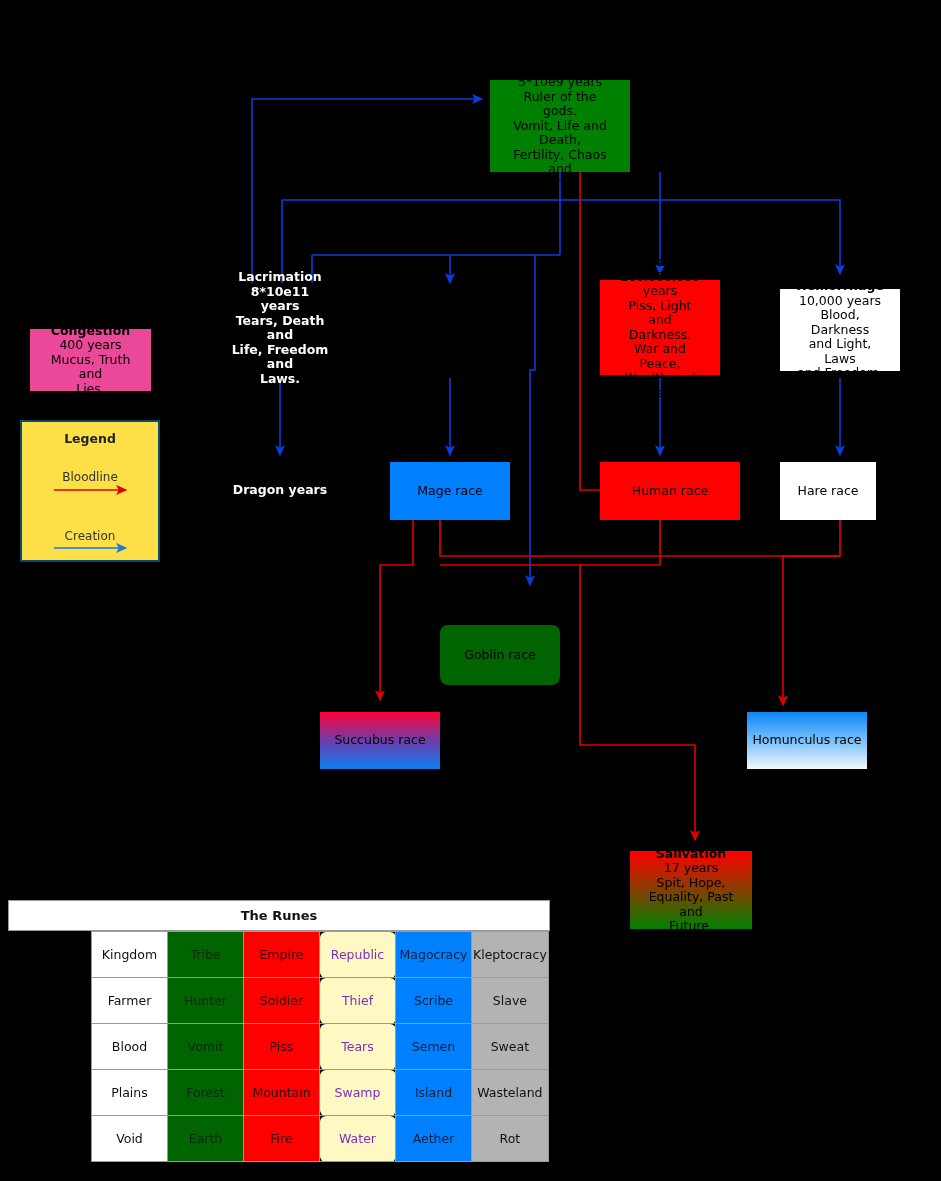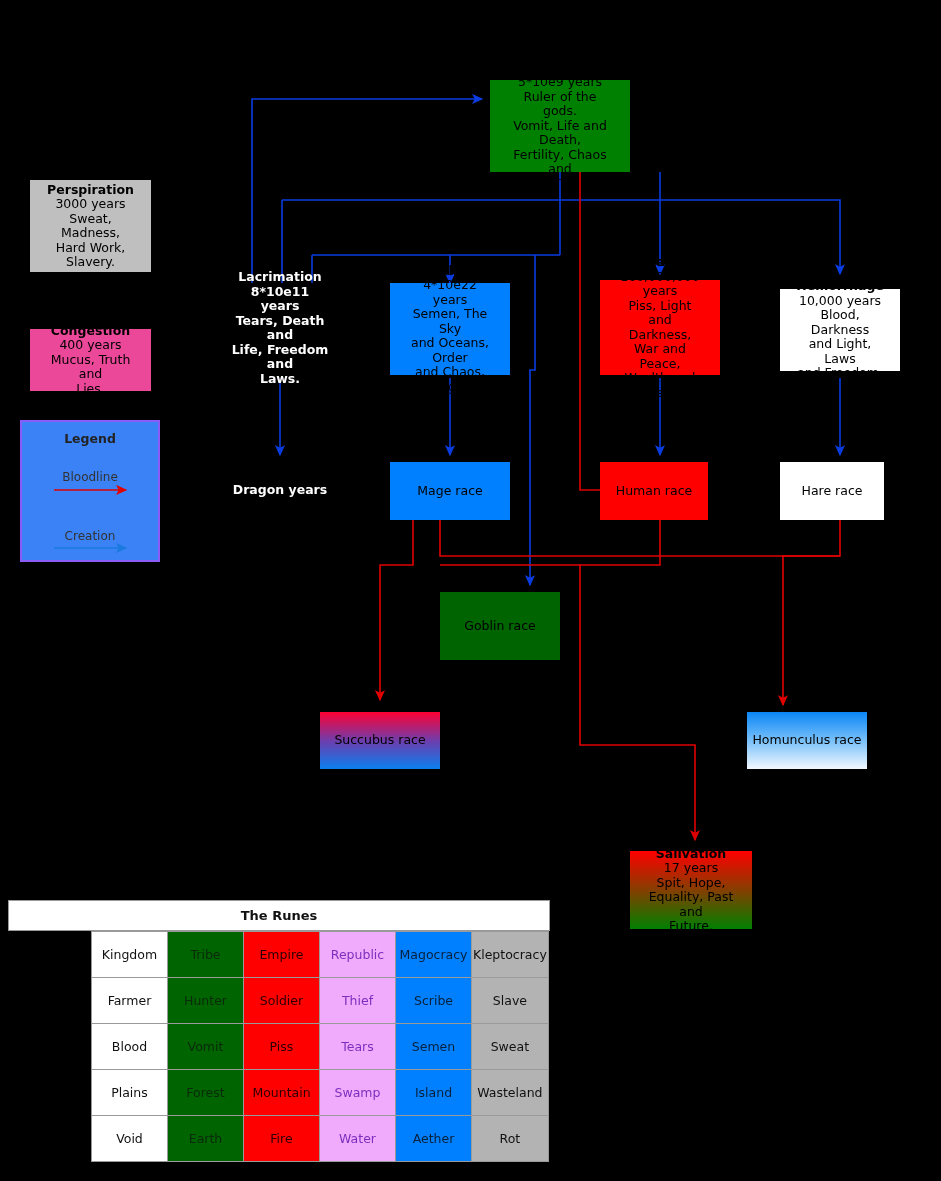--- a/index.html
+++ b/index.html
@@ -17,35 +17,35 @@
   .gray{background:#bfbfbf;}
   .green{background:#008000;}
   .dgreen{background:#006400;}
   .teal{background:#ec4899;}
   .blue{background:#0080ff;}
   .red{background:#ff0000;}
   .white{background:#ffffff;}
   .grad-succ{background:linear-gradient(180deg,#ff0033 0%,#6a3fb0 52%,#0b7fee 100%);}
   .grad-homu{background:linear-gradient(180deg,#0a86f5 0%,#7cc2fa 52%,#f2f8ff 100%);margin-left:24px;}
   .grad-sali{background:linear-gradient(180deg,#ff0000 0%,#8a3c00 48%,#008000 100%);}
-  .legendbox{position:absolute;background:#3b82f6;border:2px solid #8b5cf6;box-sizing:border-box;}
+  .legendbox{position:absolute;background:#fde047;border:2px solid #0c4a6e;box-sizing:border-box;}
   .legendbox .ltitle{position:absolute;left:0;right:0;top:9px;text-align:center;
         font-size:12.5px;font-weight:bold;color:#222;}
   .legendbox .lab{position:absolute;left:0;right:0;text-align:center;font-size:12px;color:#333;}
   .runes{position:absolute;left:8px;top:900px;width:542px;}
   .runes .hdr{height:31px;background:#fff;border:1px solid #999;box-sizing:border-box;
      display:flex;align-items:center;justify-content:center;font-weight:bold;
      font-size:13px;color:#111;}
   .runes table{border-collapse:collapse;margin-left:83px;}
   .runes td{width:76px;height:46px;text-align:center;vertical-align:middle;
      font-size:12.5px;border:1px solid #9a9a9a;box-sizing:border-box;color:#111;}
   td.c0{background:#ffffff;color:#111;}
   td.c1{background:#006400;color:#0a2a0a;}
   td.c2{background:#ff0000;color:#2a0000;}
-  td.c3{background:#f0abfc;color:#7b2fbe;}
+  td.c3{background:#fef9c3;color:#7b2fbe;border-radius:6px;}
   td.c4{background:#0080ff;color:#08203a;}
   td.c5{background:#b3b3b3;color:#111;}
 </style>
 </head>
 <body>
 
 <div id="stage">
 
   <svg class="wires" viewBox="0 0 941 1181" xmlns="http://www.w3.org/2000/svg">
     <defs>
@@ -101,58 +101,40 @@
     <div>
       <span class="ttl">Regurgitation</span><br>
       <span>5*10e9 years</span><br>
       <span>Ruler of the gods.</span><br>
       <span>Vomit, Life and Death,</span><br>
       <span>Fertility, Chaos and</span><br>
       <span>Order, The Sun.</span>
     </div>
   </div>
 
-  <div class="node nb gray" style="left:30px;top:180px;width:121px;height:92px;">
-    <div>
-      <span class="ttl">Perspiration</span><br>
-      <span>3000 years</span><br>
-      <span>Sweat, Madness,</span><br>
-      <span>Hard Work,</span><br>
-      <span>Slavery.</span>
-    </div>
-  </div>
 
   <div class="node nb teal" style="left:30px;top:329px;width:121px;height:62px;">
     <div>
       <span class="ttl">Congestion</span><br>
       <span>400 years</span><br>
       <span>Mucus, Truth and</span><br>
       <span>Lies.</span>
     </div>
   </div>
 
   <div class="node nb plain" style="left:212px;top:285px;width:136px;height:86px;">
     <div>
       <span class="ttl">Lacrimation</span><br>
       <span>8*10e11 years</span><br>
       <span>Tears, Death and</span><br>
       <span>Life, Freedom and</span><br>
       <span>Laws.</span>
     </div>
   </div>
 
-  <div class="node nb blue" style="left:390px;top:283px;width:120px;height:92px;">
-    <div>
-      <span class="ttl">Ejaculation</span><br>
-      <span>4*10e22 years</span><br>
-      <span>Semen, The Sky</span><br>
-      <span>and Oceans, Order</span><br>
-      <span>and Chaos, Magic.</span>
-    </div>
-  </div>
 
   <div class="node nb red" style="left:600px;top:280px;width:120px;height:95px;">
     <div>
       <span class="ttl">Urination</span><br>
       <span>160,000,000 years</span><br>
       <span>Piss, Light and</span><br>
       <span>Darkness, War and</span><br>
       <span>Peace, Wealth and</span><br>
       <span>Poverty,</span>
     </div>
@@ -179,29 +161,29 @@
   </div>
 
   <div class="node race plain" style="left:230px;top:462px;width:100px;height:56px;">
     <span>Dragon years</span>
   </div>
 
   <div class="node race blue" style="left:390px;top:462px;width:120px;height:58px;">
     <span>Mage race</span>
   </div>
 
-  <div class="node race red" style="left:600px;top:462px;width:108px;height:58px;">
+  <div class="node race red" style="left:600px;top:462px;width:140px;height:58px;">
     <span>Human race</span>
   </div>
 
-  <div class="node race white" style="left:780px;top:462px;width:104px;height:58px;">
+  <div class="node race white" style="left:780px;top:462px;width:96px;height:58px;">
     <span>Hare race</span>
   </div>
 
-  <div class="node race dgreen" style="left:440px;top:592px;width:120px;height:68px;">
+  <div class="node race dgreen" style="left:440px;top:625px;width:120px;height:60px;border-radius:8px;">
     <span>Goblin race</span>
   </div>
 
   <div class="node race grad-succ" style="left:320px;top:712px;width:120px;height:57px;">
     <span>Succubus race</span>
   </div>
 
   <div class="node race grad-homu" style="left:723px;top:712px;width:120px;height:57px;">
     <span>Homunculus race</span>
   </div>

